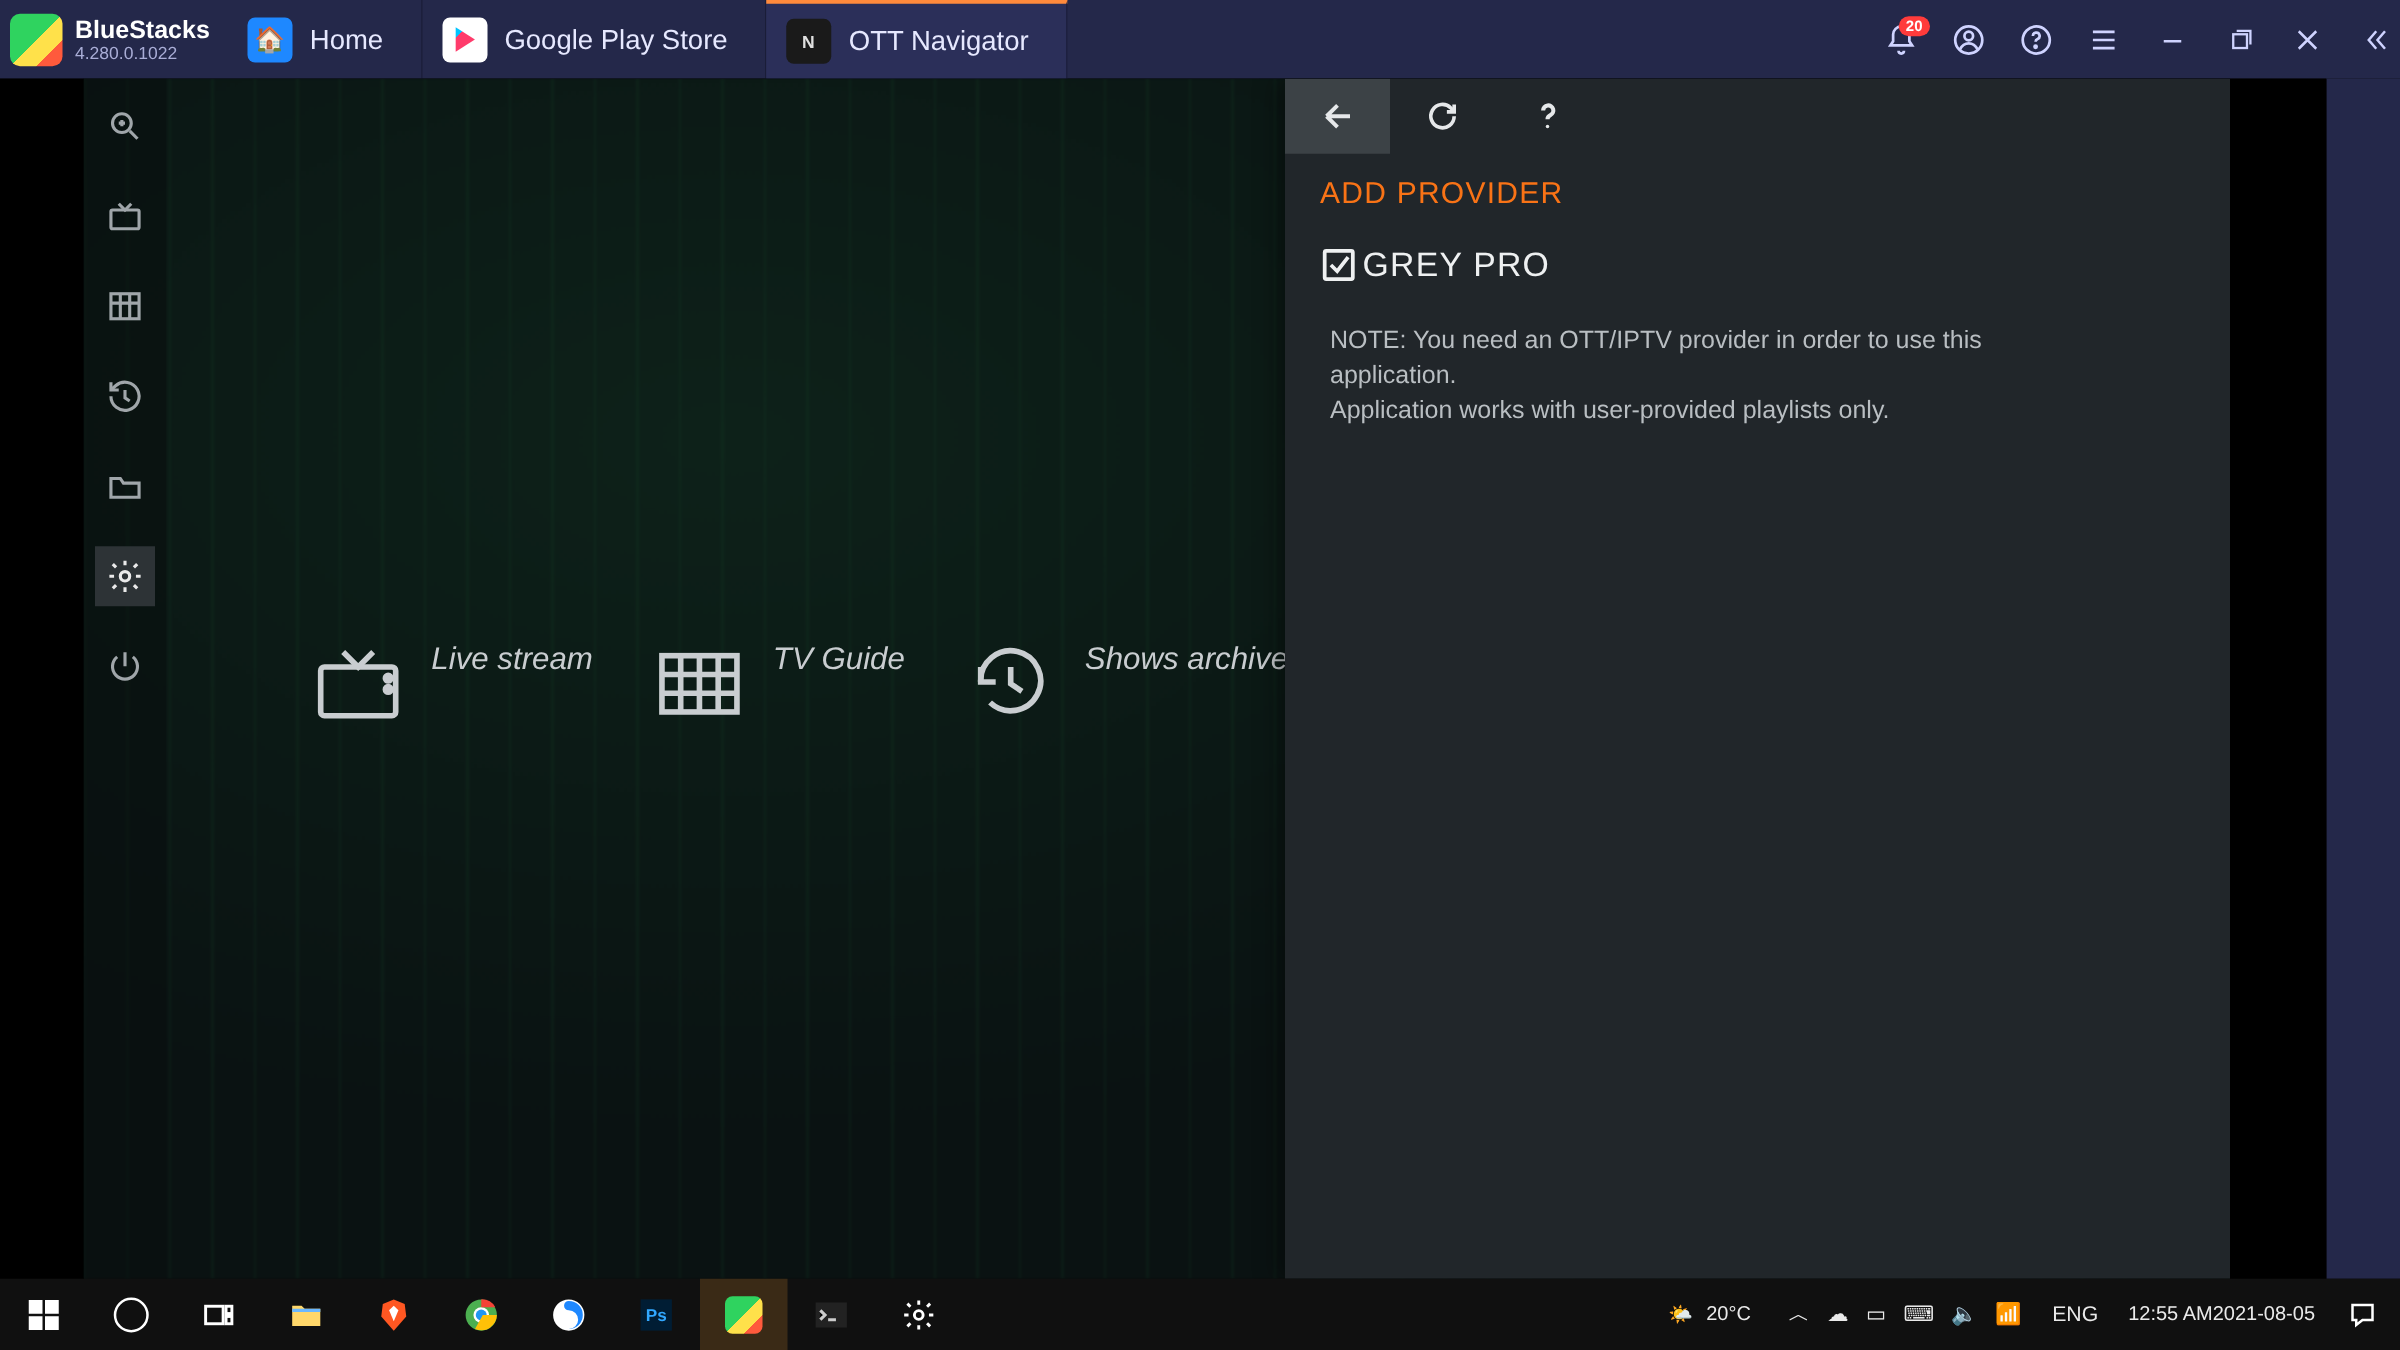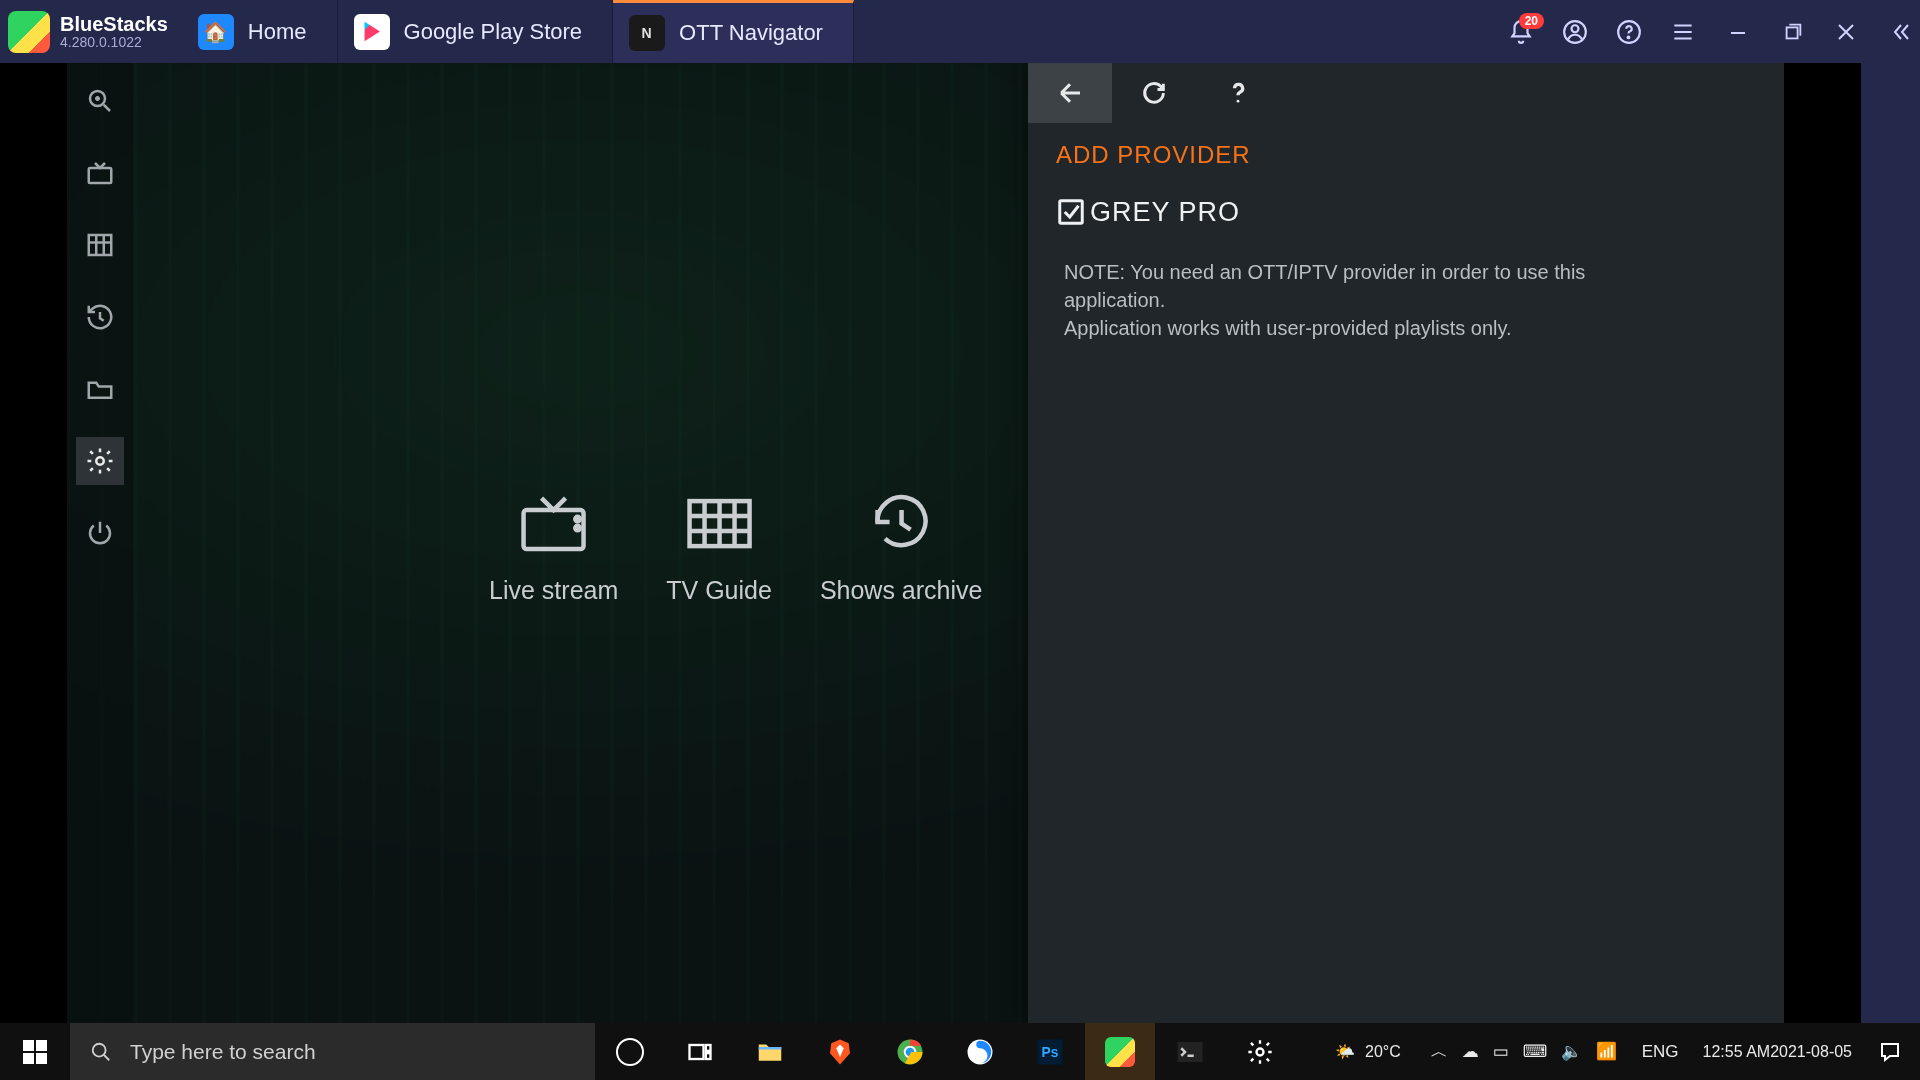--- a/index.html
+++ b/index.html
@@ -48,21 +48,21 @@
 .bg-time .date  { font-size:30px; letter-spacing:1px; font-variant:small-caps; }
 
 
 .ott-nav { position:absolute; left:0; top:0; bottom:0; width:66px; background:rgba(10,14,14,0.55); display:flex; flex-direction:column; align-items:center; padding-top:14px; gap:24px; }
 .ott-nav-btn { width:48px; height:48px; display:flex; align-items:center; justify-content:center; color:#a0a6aa; cursor:pointer; }
 .ott-nav-btn.active { background:#2d3336; color:#eaeaea; }
 .ott-nav-btn svg { width:30px; height:30px; fill:none; stroke:currentColor; stroke-width:2; }
 
 
 .main-tiles { position:absolute; left:50%; top:50%; transform:translate(-50%,-46%); display:flex; gap:48px; }
-.tile { display:flex; flex-direction:column; align-items:center; gap:22px; color:#c9cdd0; }
+.tile { display:flex; gap:22px; color:#c9cdd0;font-style:italic; }
 .tile.dim { color:#707478; }
 .tile .tile-ic { width:74px; height:64px; display:flex; align-items:center; justify-content:center; }
 .tile .tile-ic svg { width:72px; height:62px; fill:none; stroke:currentColor; stroke-width:3; }
 .tile-label { font-size:25px; white-space:nowrap; }
 
 
 .overlay { position:absolute; top:0; right:0; bottom:0; width:756px; background:#21262a; box-shadow:-6px 0 18px rgba(0,0,0,.4); }
 .ov-toolbar { height:60px; display:flex; align-items:stretch; }
 .ov-tb-btn { width:84px; display:flex; align-items:center; justify-content:center; color:#e6e8ea; font-size:30px; cursor:pointer; }
 .ov-tb-btn.back { background:#3c4246; }
@@ -396,27 +396,20 @@
 
 <div class="taskbar">
   <div class="tb-start">
     <div class="win-logo">
         <span></span>
         <span></span>
         <span></span>
         <span></span>
       </div>
   </div>
-  <div class="tb-search">
-    <svg viewBox="0 0 24 24">
-        <circle cx="10" cy="10" r="7"></circle>
-        <path d="M21 21l-6-6"></path>
-      </svg>
-    <span>Type here to search</span>
-  </div>
   <div class="tb-icons">
     <div class="tb-ic">
         <span class="ic-circle"></span>
       </div>
     <div class="tb-ic">
         <svg width="28" height="28" viewBox="0 0 24 24" stroke="#fff" stroke-width="2" fill="none">
           <rect x="3" y="6" width="12" height="12"></rect>
           <rect x="17" y="6" width="4" height="5"></rect>
           <rect x="17" y="13" width="4" height="5"></rect>
         </svg>

